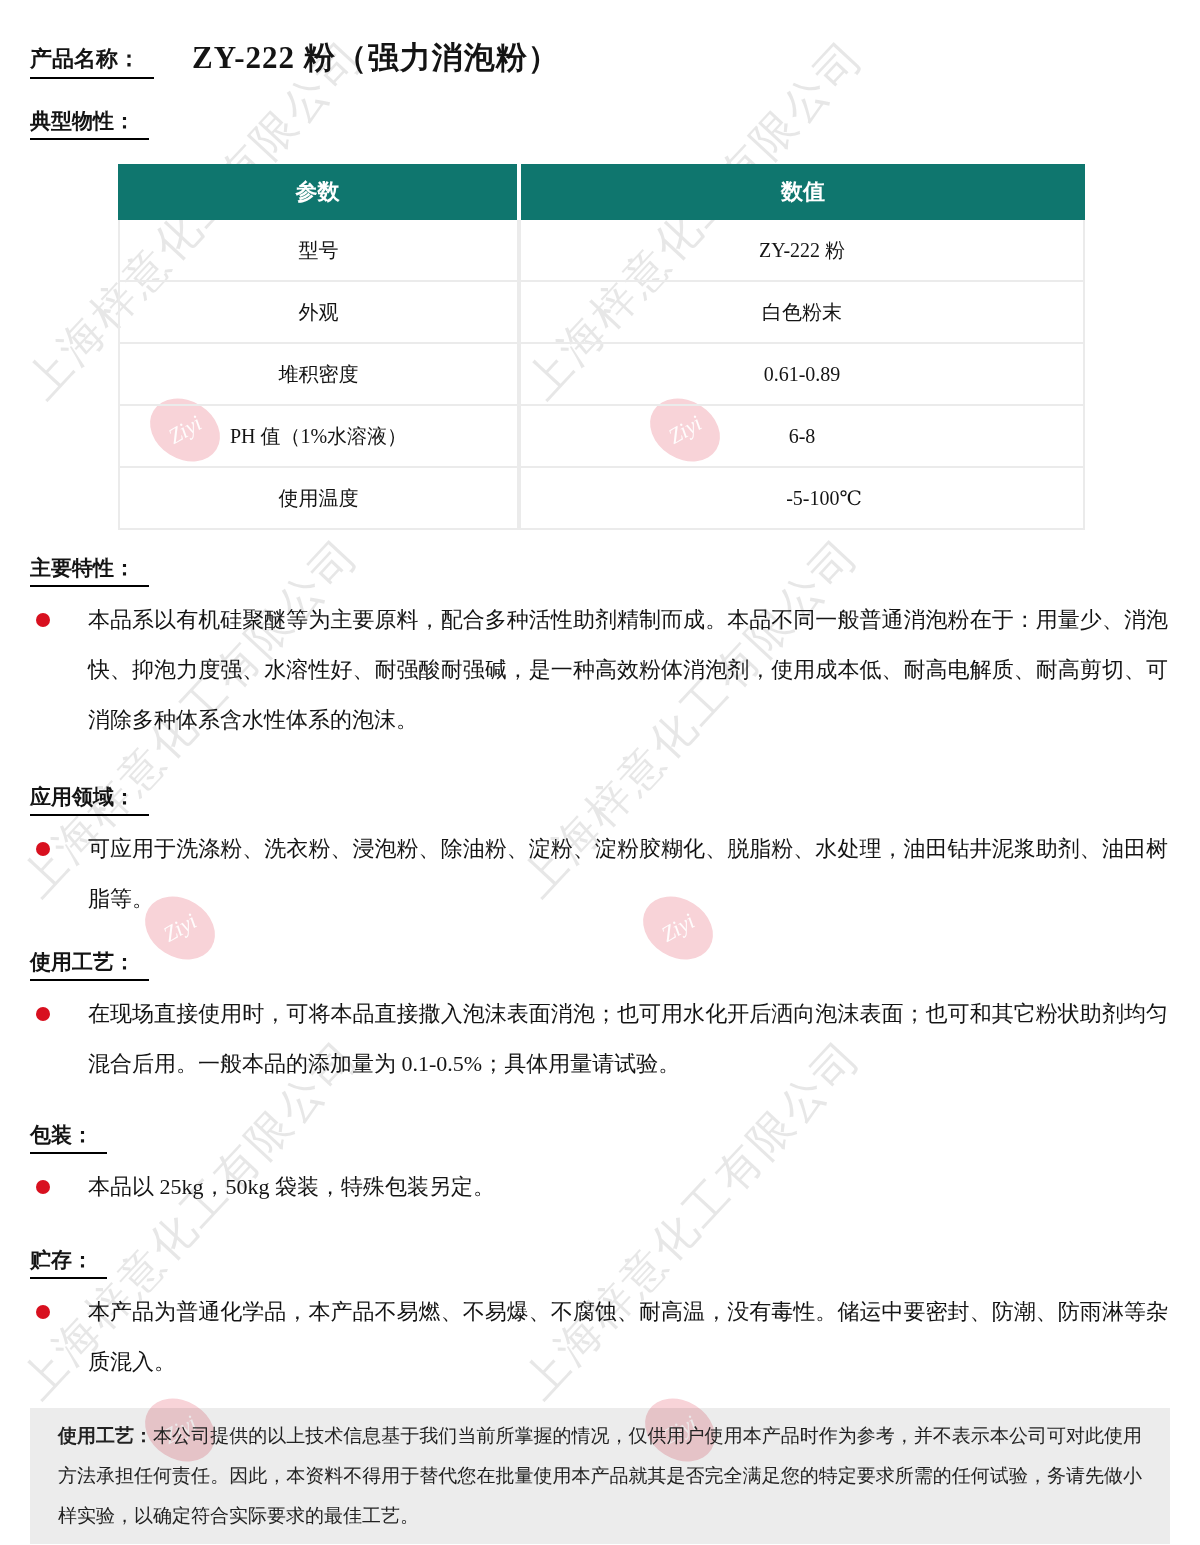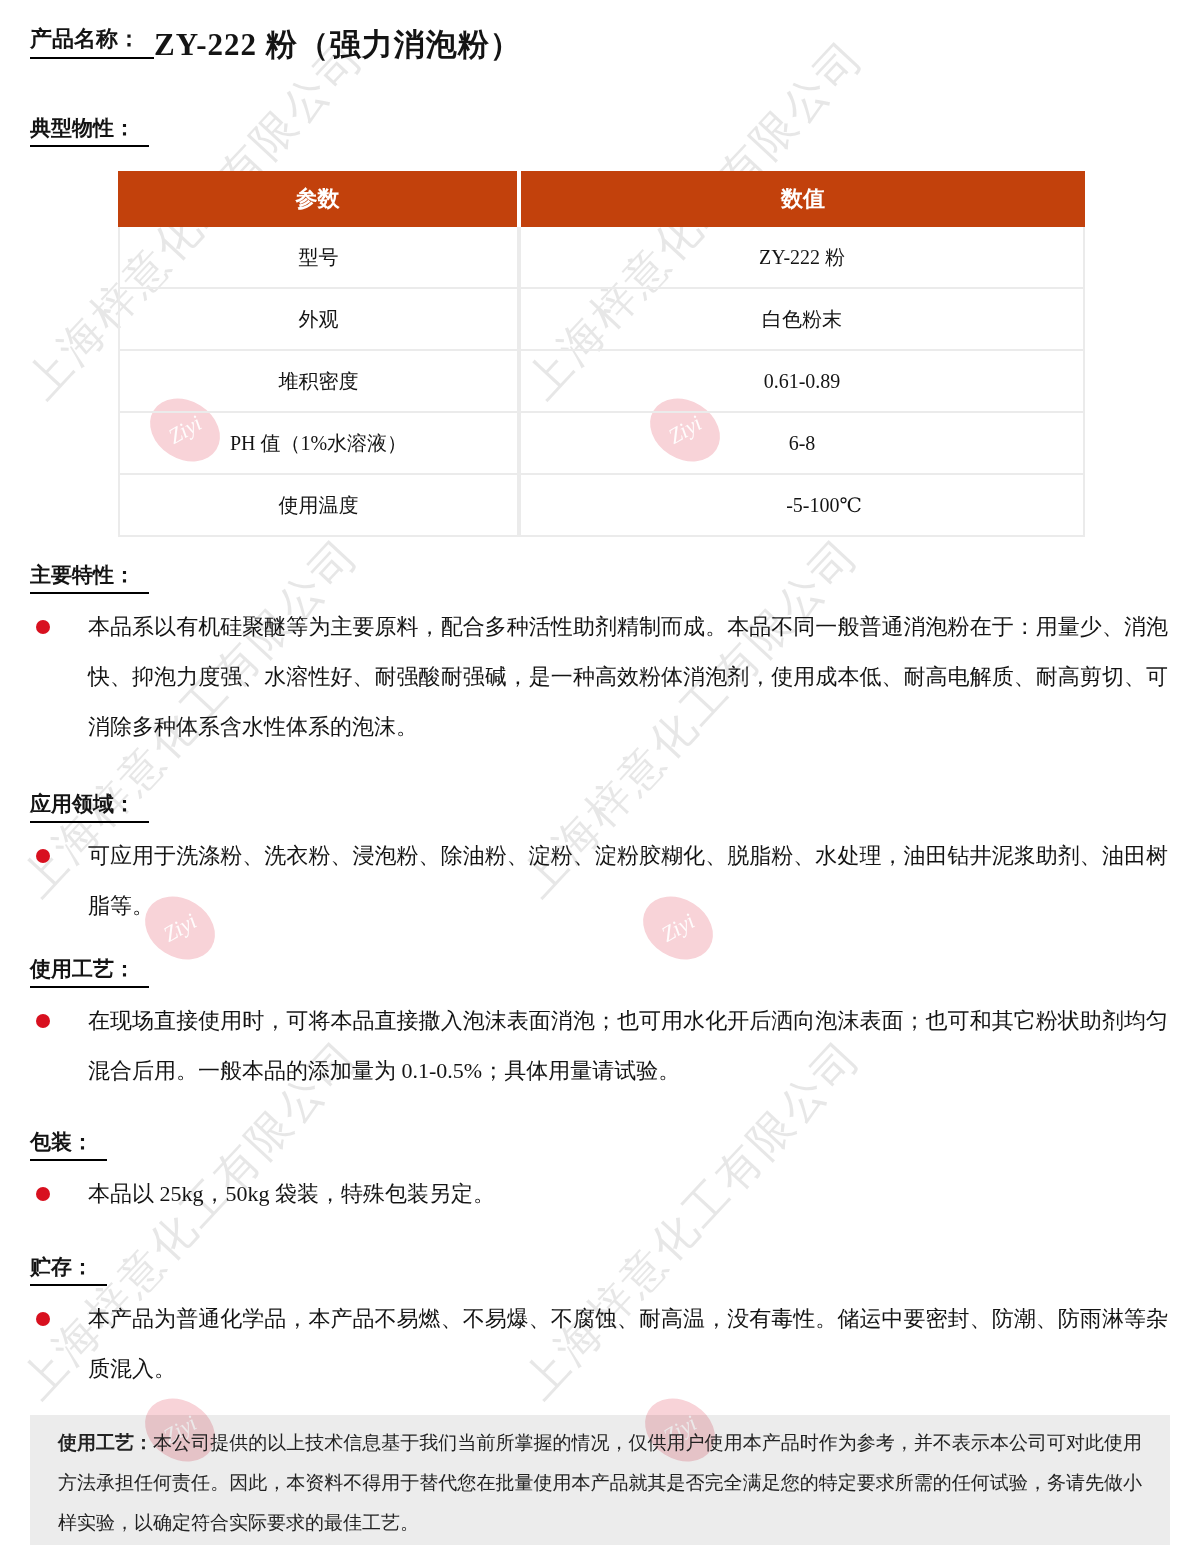--- a/index.html
+++ b/index.html
@@ -19,36 +19,36 @@
     position:absolute;width:58px;height:74px;border-radius:50%;
     background:#f8d3d8;transform:rotate(-58deg);
     display:flex;align-items:center;justify-content:center;
   }
   .wm-logo span{
     font-style:italic;font-size:22px;color:rgba(255,255,255,0.92);
     transform:rotate(28deg);font-family:"Liberation Serif",serif;
   }
   
   .content{position:relative;z-index:1;padding:0 30px;}
-  .title-row{display:flex;align-items:flex-start;padding-top:24px;height:46px;}
+  .title-row{display:flex;align-items:flex-end;gap:38px;padding-top:33px;height:46px;}
   .h-underline{
     font-weight:bold;border-bottom:2px solid #000;padding:0 14px 3px 0;display:inline-block;
   }
   .label-lg{font-size:22px;}
   .page-title{font-size:31px;font-weight:bold;letter-spacing:1px;}
   .sec-h{line-height:28px;}
   .sec-h .h-underline{font-size:21px;}
-  .mt40{margin-top:44px;}
+  .mt40{margin-top:28px;}
   .mt30{margin-top:24px;}
   .mt38{margin-top:38px;}
   .mt32{margin-top:32px;}
   .mt34{margin-top:34px;}
   
   .ptable{margin:24px 0 0 88px;width:967px;}
-  .pt-head{display:flex;height:56px;background:#c2410c;color:#fff;
+  .pt-head{display:flex;height:56px;background:#0f766e;color:#fff;
     font-family:"Liberation Sans","DejaVu Sans",sans-serif;font-weight:bold;font-size:22px;}
   .pt-head .c1{width:399px;border-right:4px solid #ffffff;}
   .c{display:flex;align-items:center;justify-content:center;}
   .pt-head .c2{flex:1;}
   .pt-body{border:2px solid #ebebeb;border-top:none;}
   .pt-row{display:flex;height:60px;font-size:20px;border-bottom:2px solid #ebebeb;}
   .pt-row:last-child{border-bottom:none;gap:44px;}
   .pt-row .c1{width:397px;border-right:4px solid #ebebeb;}
   .pt-row .c2{flex:1;}
   

